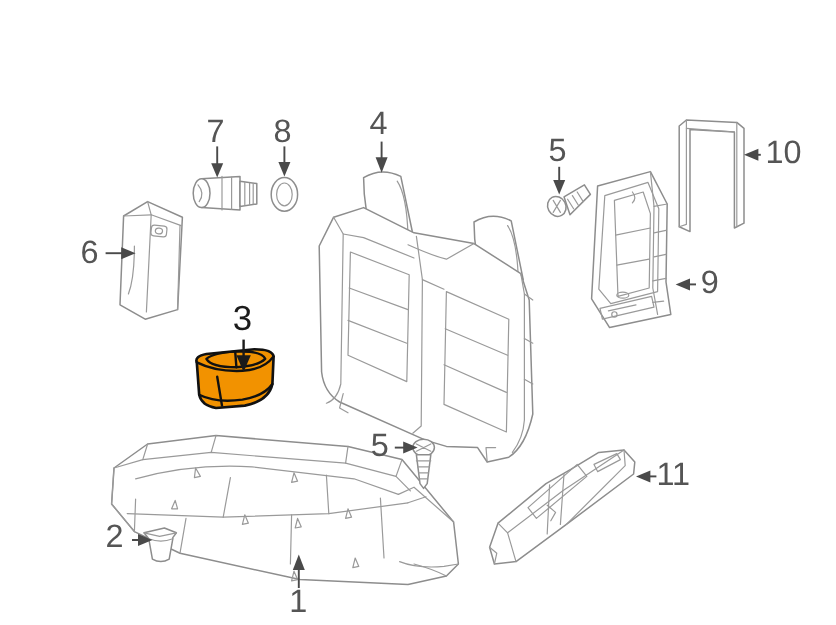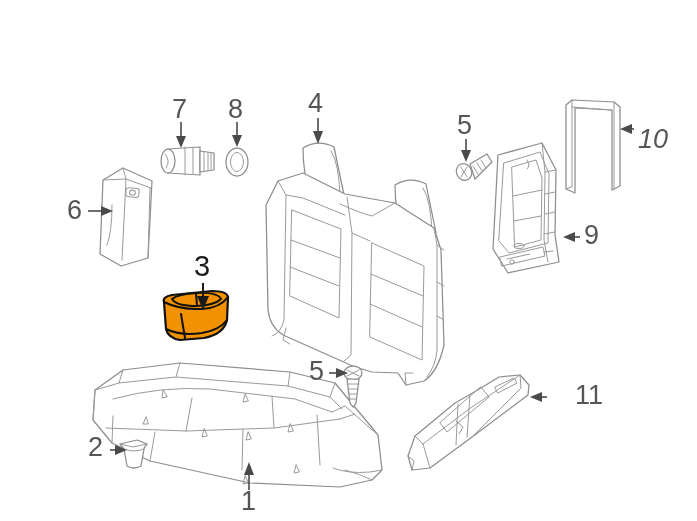--- a/index.html
+++ b/index.html
@@ -320,22 +320,22 @@
       <path class="leader-dark" d="M203 283 L203 299"></path>
       <path class="leader-head-dark" d="M203 310 L197 296 L209 296 Z"></path>
     </g>
 
   </svg>
 
   <div class="num" style="left:172px; top:96px;">7</div>
   <div class="num" style="left:228px; top:96px;">8</div>
   <div class="num" style="left:308px; top:90px;">4</div>
   <div class="num" style="left:457px; top:112px;">5</div>
-  <div class="num" style="left:638px; top:126px;font-style:italic;">10</div>
+  <div class="num" style="left:638px; top:114px;">10</div>
   <div class="num" style="left:67px;  top:197px;">6</div>
   <div class="num" style="left:584px; top:222px;">9</div>
   <div class="num dark" style="left:194px; top:252px;">3</div>
   <div class="num" style="left:309px; top:358px;">5</div>
-  <div class="num" style="left:575px; top:382px;">11</div>
+  <div class="num" style="left:547px; top:382px;">11</div>
   <div class="num" style="left:88px;  top:434px;">2</div>
   <div class="num" style="left:241px; top:488px;">1</div>
 
 </div>
 
 </body></html>

